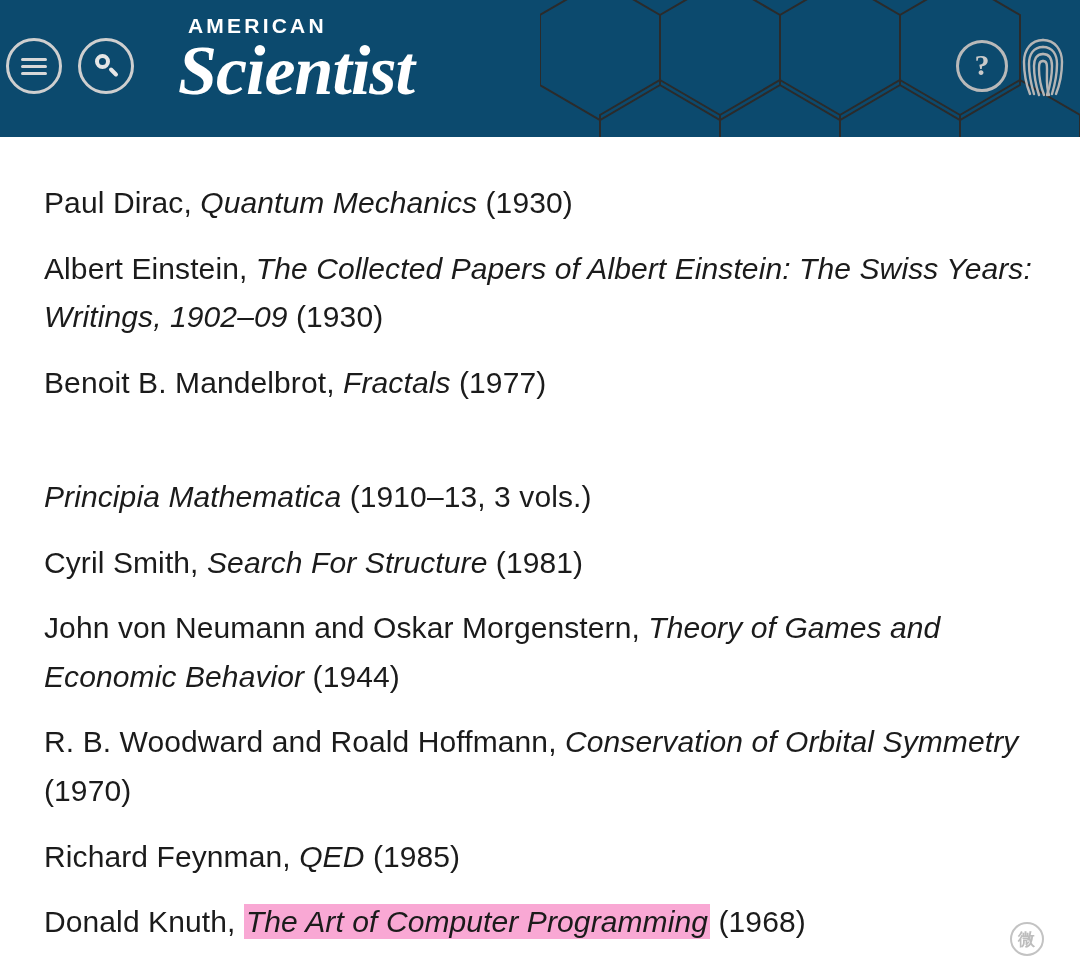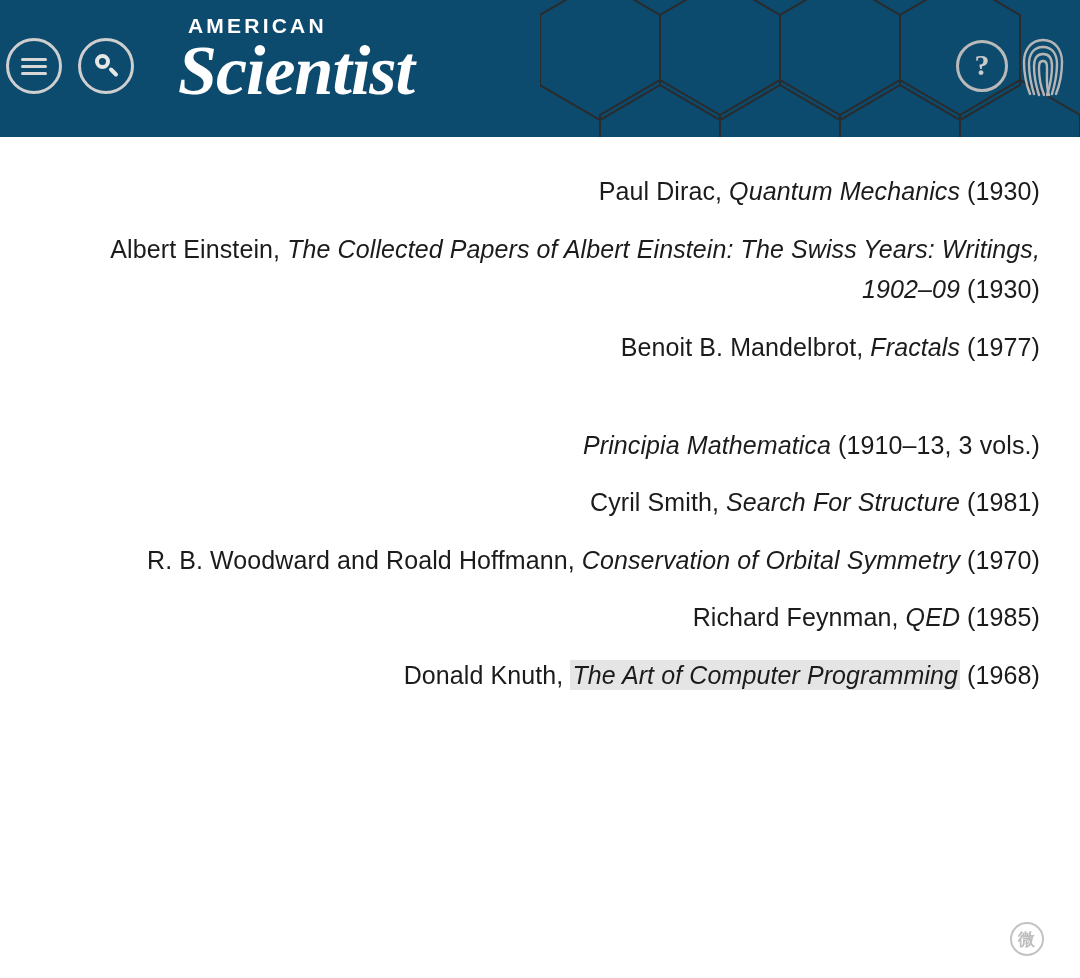--- a/index.html
+++ b/index.html
@@ -103,33 +103,32 @@
     width: 46px; height: 66px;
   }
 
   
   .content {
     padding: 26px 40px 0 44px;
     height: 841px;
     overflow: hidden;
   }
   .entry {
-    font-size: 25px;
+    font-size: 30px;
     line-height: 1.62;
     color: #1b1b1b;
-    margin: 8px 0 17px 0;
+    margin: 16px 0 17px 0;
     letter-spacing: 0.1px;
-    text-align: right;
   }
   .entry .ttl {
     font-style: italic;
   }
   .entry .hl {
     font-style: italic;
-    background: #e5e5e5;
+    background: #f9a8d4;
     padding: 1px 2px;
   }
   .entry .yr { font-style: normal; }
 
   
   .watermark {
     position: absolute;
     right: 36px;
     bottom: 22px;
     display: flex;
@@ -217,20 +216,23 @@
   <p class="entry">
     <span>Benoit B. Mandelbrot, </span><span class="ttl">Fractals</span><span class="yr"> (1977)</span>
   </p>
   <p class="entry">
     <br><span class="ttl">Principia Mathematica</span><span class="yr"> (1910–13, 3 vols.)</span>
   </p>
   <p class="entry">
     <span>Cyril Smith, </span><span class="ttl">Search For Structure</span><span class="yr"> (1981)</span>
   </p>
   <p class="entry">
+    <span>John von Neumann and Oskar Morgenstern, </span><span class="ttl">Theory of Games and Economic Behavior</span><span class="yr"> (1944)</span>
+  </p>
+  <p class="entry">
     <span>R. B. Woodward and Roald Hoffmann, </span><span class="ttl">Conservation of Orbital Symmetry</span><span class="yr"> (1970)</span>
   </p>
   <p class="entry">
     <span>Richard Feynman, </span><span class="ttl">QED</span><span class="yr"> (1985)</span>
   </p>
   <p class="entry">
     <span>Donald Knuth, </span><span class="hl">The Art of Computer Programming</span><span class="yr"> (1968)</span>
   </p>
 </div>
 

